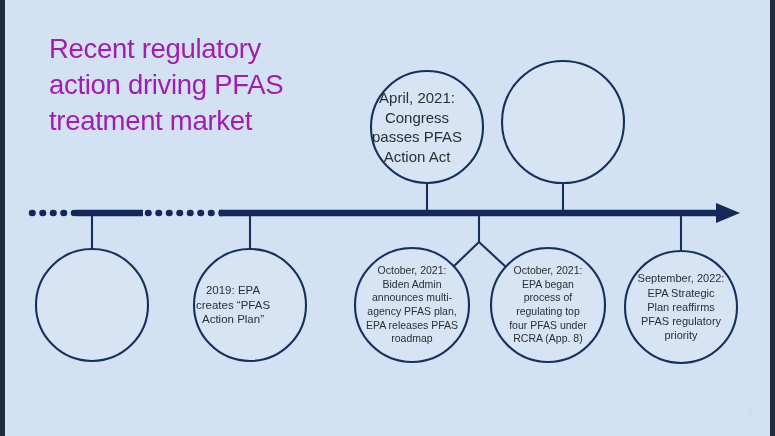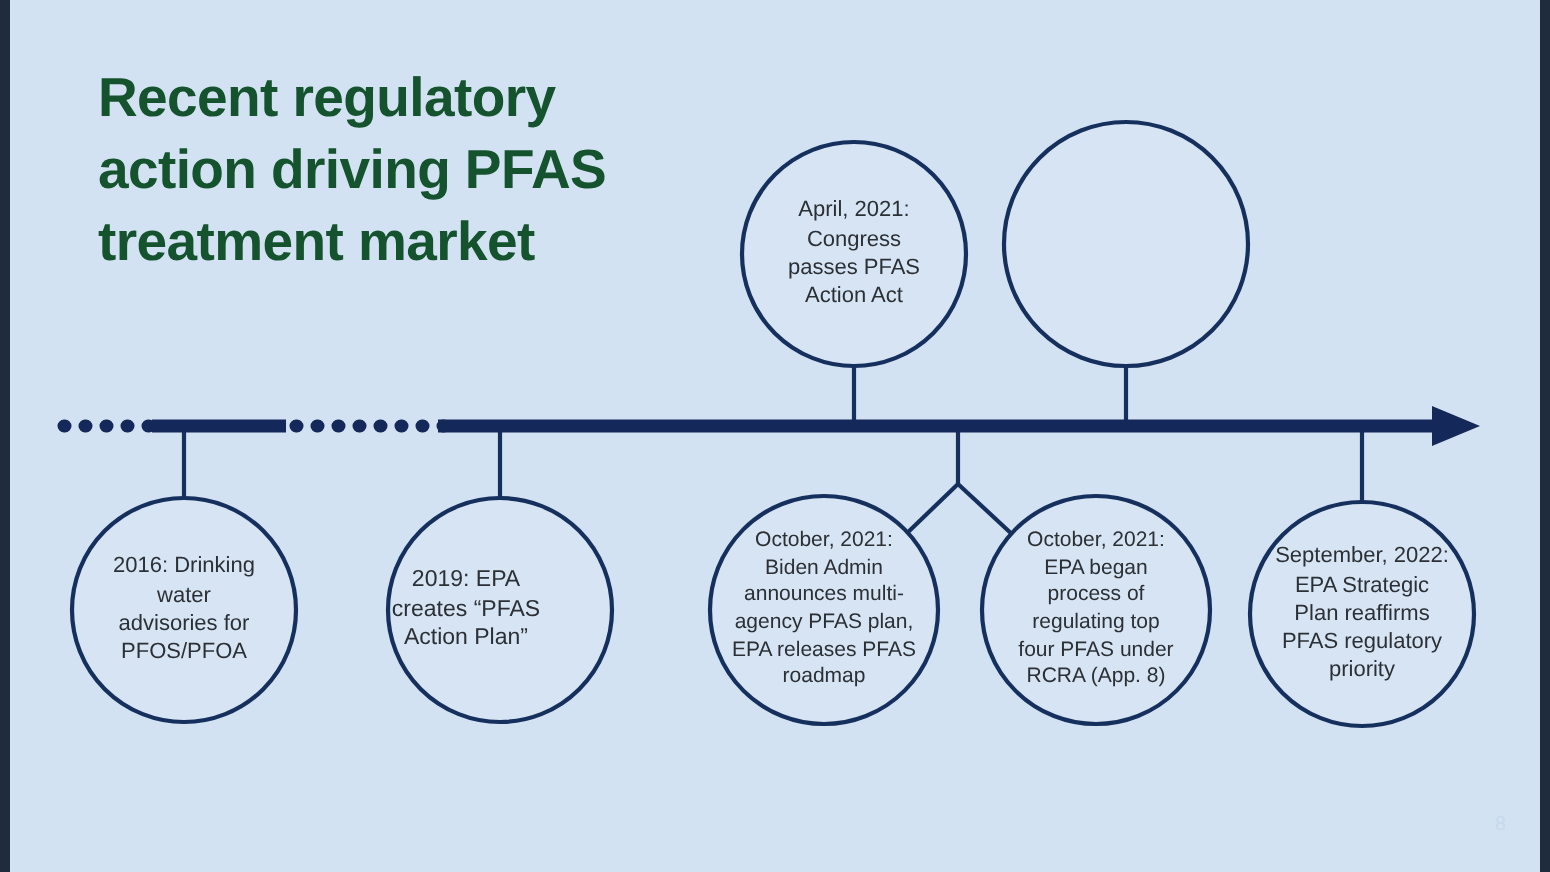--- a/index.html
+++ b/index.html
@@ -31,24 +31,24 @@
   }
   .edge.left  { left: 0; }
   .edge.right { right: 0; }
 
   #title {
     position: absolute;
     left: 49px;
     top: 31px;
     width: 330px;
     font-size: 27.5px;
-    font-weight: bold;
+    font-weight: normal;
     line-height: 1.30;
     letter-spacing: -0.3px;
-    color: #14532d;
+    color: #a21caf;
     white-space: pre-line;
   }
 
   #svg-layer {
     position: absolute;
     left: 0;
     top: 0;
     width: 775px;
     height: 436px;
   }
@@ -118,30 +118,26 @@
       <circle cx="427" cy="127" r="56" fill="#d6e4f3" stroke="#16305e" stroke-width="2.1"></circle>
       <circle cx="563" cy="122" r="61" fill="#d6e4f3" stroke="#16305e" stroke-width="2.1"></circle>
       <circle cx="92" cy="305" r="56" fill="#d6e4f3" stroke="#16305e" stroke-width="2.1"></circle>
       <circle cx="250" cy="305" r="56" fill="#d6e4f3" stroke="#16305e" stroke-width="2.1"></circle>
       <circle cx="412" cy="305" r="57" fill="#d6e4f3" stroke="#16305e" stroke-width="2.1"></circle>
       <circle cx="548" cy="305" r="57" fill="#d6e4f3" stroke="#16305e" stroke-width="2.1"></circle>
       <circle cx="681" cy="307" r="56" fill="#d6e4f3" stroke="#16305e" stroke-width="2.1"></circle>
     </g>
   </svg>
 
-  <div class="node-text" style="left:371px; top:71px; width:112px; height:112px; font-size:11px;">April, 2021:
+  <div class="node-text" style="left:361px; top:71px; width:112px; height:112px; font-size:15px;">April, 2021:
 Congress
 passes PFAS
 Action Act</div>
 
 
-  <div class="node-text" style="left:36px; top:249px; width:112px; height:112px; font-size:11px;">2016: Drinking
-water
-advisories for
-PFOS/PFOA</div>
 
   <div class="node-text" style="left:177px; top:249px; width:112px; height:112px; font-size:11.5px;">2019: EPA
 creates “PFAS
 Action Plan”</div>
 
   <div class="node-text" style="left:355px; top:248px; width:114px; height:114px; font-size:10.5px;">October, 2021:
 Biden Admin
 announces multi-
 agency PFAS plan,
 EPA releases PFAS

